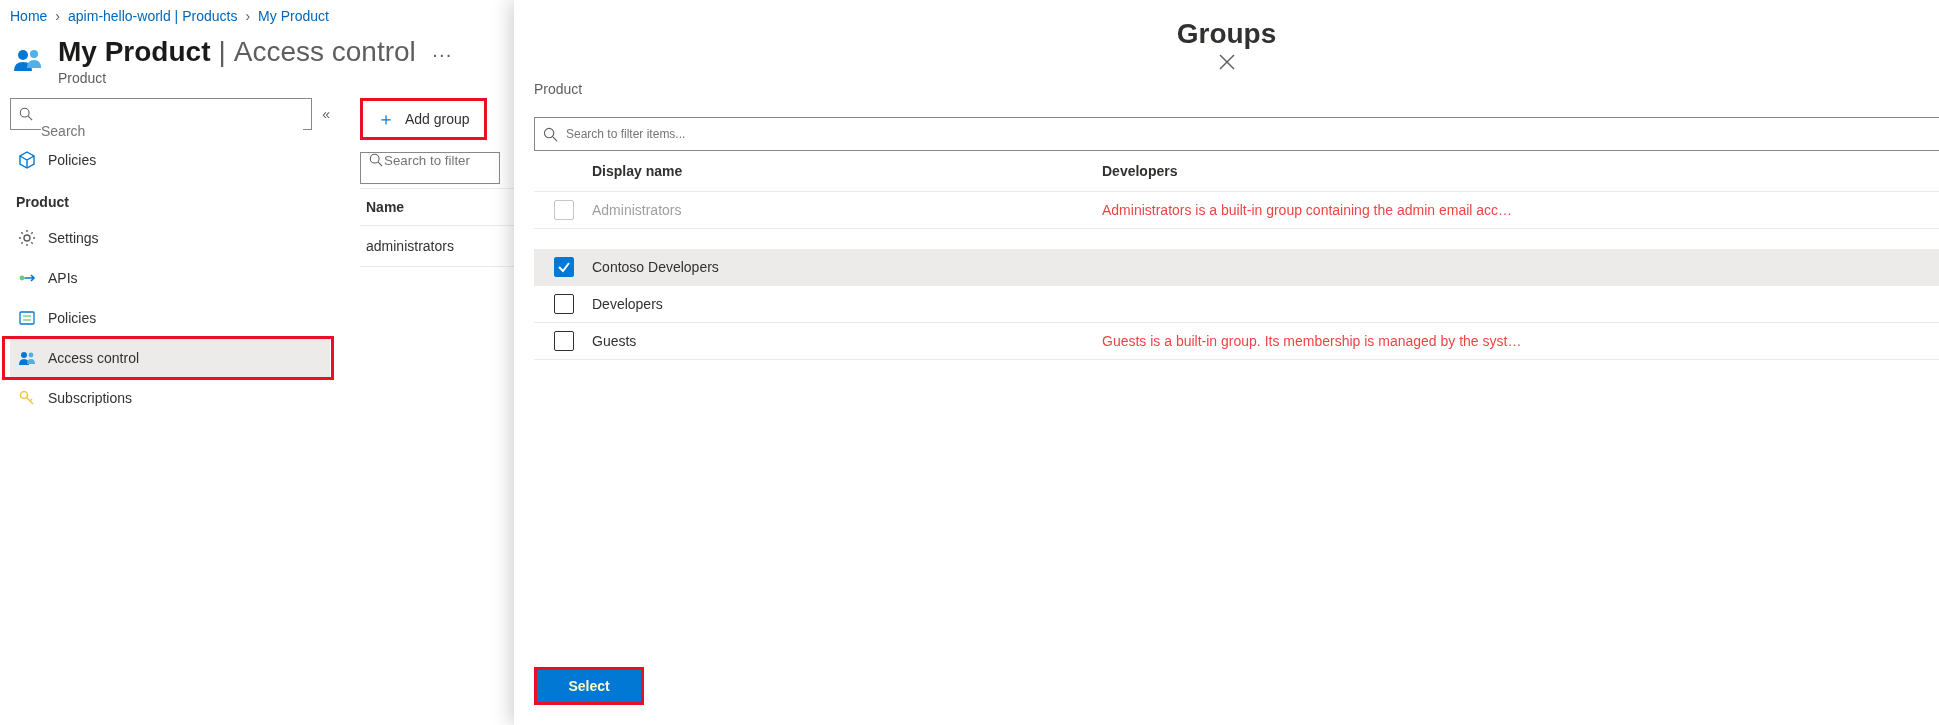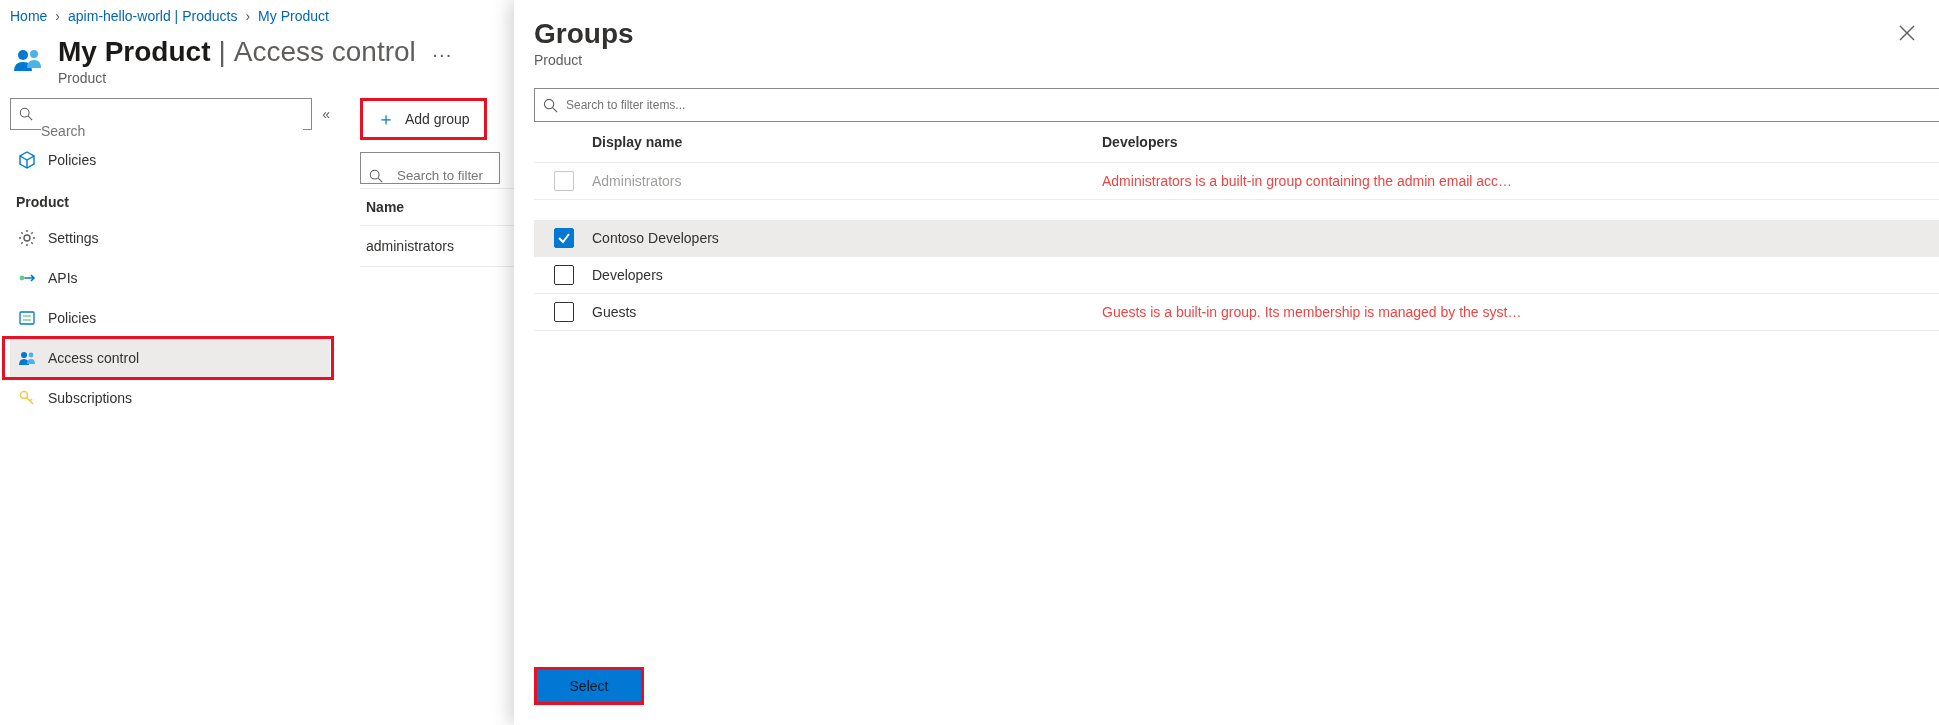--- a/index.html
+++ b/index.html
@@ -23,45 +23,45 @@
     .collapse { color:#605e5c; font-size:14px; }
     .nav-item { display: flex; align-items: center; gap: 12px; height: 40px; padding: 0 8px; cursor: pointer; }
     .nav-item.selected { background: #edebe9; }
     .nav-section { font-weight: 600; padding: 14px 6px 8px 6px; color:#323130; }
     .highlight-red { border: 3px solid #e81123; }
     .highlight-sidebar { position:relative; }
     .highlight-sidebar::after { content:""; position:absolute; left:-8px; right:-4px; top:-2px; bottom:-2px; border:3px solid #e81123; pointer-events:none; }
     .main { flex: 1; padding-top: 0; }
     .toolbar-btn { display: inline-flex; align-items: center; gap: 10px; height: 36px; padding: 0 14px; cursor: pointer; background:#fff; }
     .plus { color: #0078d4; font-size: 18px; font-weight: 300; }
-    .main-search { display:flex; align-items:flex-end; border:1px solid #8a8886; height:32px; padding:0 8px; gap:14px; margin-top:12px; width:140px; }
+    .main-search { display:flex; align-items:flex-start; border:1px solid #8a8886; height:32px; padding:0 8px; gap:1px; margin-top:12px; width:140px; }
     .table-header { border-top:1px solid #edebe9; border-bottom:1px solid #edebe9; padding:10px 6px; font-weight:600; margin-top:4px;}
     .table-cell { padding:12px 6px; border-bottom:1px solid #edebe9; }
     
     .panel { position: absolute; top: 0; right: 0; width: 1425px; height: 725px; background: #fff; box-shadow: -4px 0 18px rgba(0,0,0,0.18); display:flex; flex-direction:column; padding: 18px 0 0 0; }
-    .panel-head { display:flex; justify-content:space-between; align-items:flex-end; padding: 0 20px; }
+    .panel-head { display:flex; justify-content:space-between; align-items:center; padding: 0 20px; flex-direction: column; }
     .panel-title { font-size: 28px; font-weight: 600; }
     .panel-sub { font-size: 14px; color:#605e5c; padding: 2px 20px 14px 20px; }
     .panel-search { margin: 6px 0 0 20px; display:flex; align-items:center; border:1px solid #8a8886; border-right:none; height:34px; padding:0 8px; gap:8px; width: calc(100% - 20px); }
     .panel-search input { border:none; outline:none; font-size:12px; flex:1; color:#323130; }
     .grid-head { display:flex; padding: 12px 0 12px 58px; font-weight:600; border-bottom:1px solid #edebe9; margin-top:0; margin-left:20px;}
     .col-name { width: 510px; }
     .col-desc { flex:1; }
     .grid-row { display:flex; align-items:center; padding: 8px 0 8px 20px; border-bottom:1px solid #edebe9; margin-left:20px; }
     .grid-row.sel { background:#edebe9;margin-top:20px; }
     .grid-row.disabled { color:#a19f9d; }
     .chk { width:20px; height:20px; border:1px solid #323130; border-radius:2px; margin-right:18px; display:flex; align-items:center; justify-content:center; flex-shrink:0; }
     .chk.disabled { border-color:#c8c6c4; }
     .chk.checked { background:#0078d4; border-color:#0078d4; }
     .chk.checked svg { display:block; }
     .chk svg { display:none; }
     .grid-text-name { width:510px; }
     .grid-text-desc { flex:1; white-space:nowrap; overflow:hidden; text-overflow:ellipsis; color:#ef4444;}
     .panel-foot { margin-top:auto; padding: 12px 20px 20px 20px; }
-    .select-btn { background:#0078d4; color:#0f172a; border:none; height:32px; width:104px; font-size:14px; font-weight:400; cursor:pointer; }
+    .select-btn { background:#0078d4; color:#fef9c3; border:none; height:32px; width:104px; font-size:14px; font-weight:700; cursor:pointer; }
     .select-wrap { display:inline-block; border:3px solid #e81123; padding:0; }
     .close-x { font-size:18px; color:#605e5c; cursor:pointer; padding:4px; }
     svg { flex-shrink:0; }
   </style>
 </head>
 <body>
 
 <nav class="breadcrumb">
   <a href="#">Home</a>
   <span class="sep">›</span>

